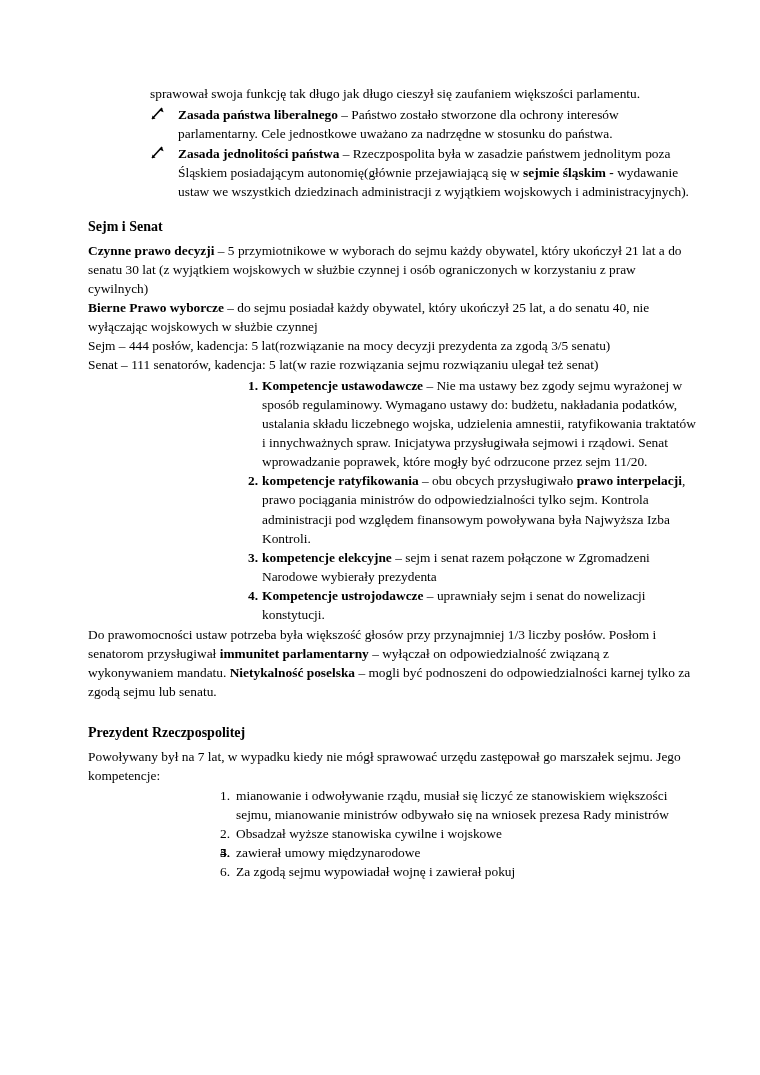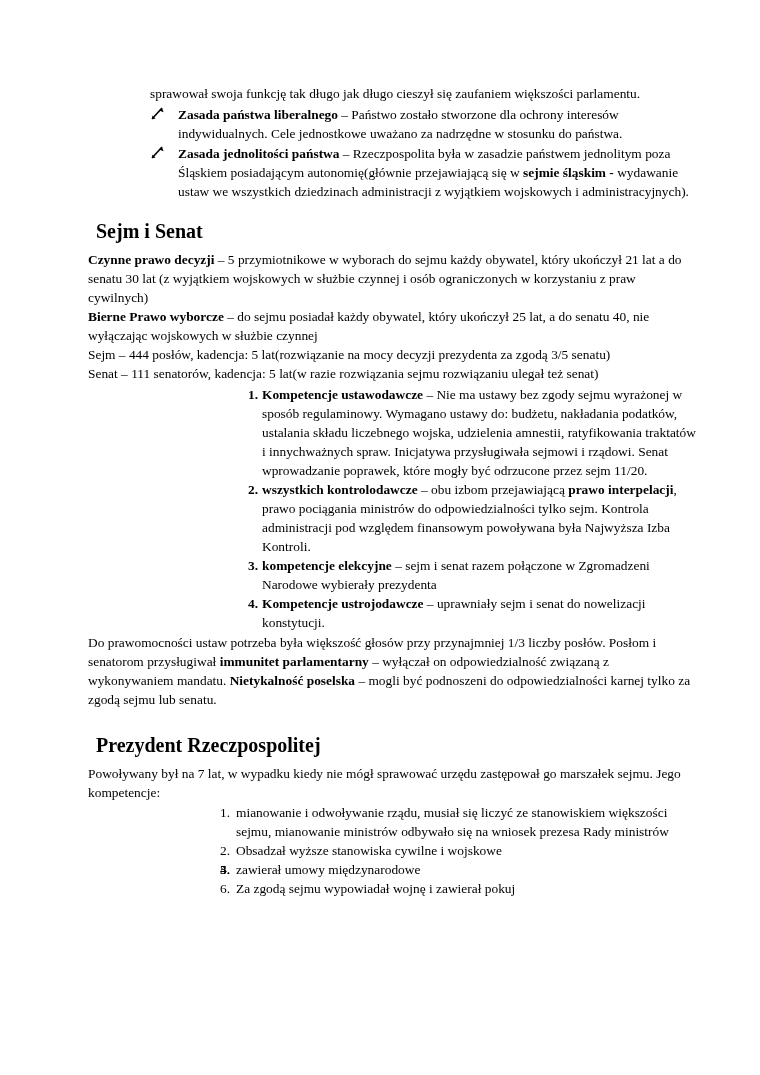--- a/index.html
+++ b/index.html
@@ -45,23 +45,23 @@
     left: 0px;
     top: 1px;
     width: 16px;
     height: 16px;
     display: inline-block;
   }
   .arrow-icon svg { display: block; }
   b, .b { font-weight: bold; }
 
   h2.section {
-    font-size: 20px;
+    font-size: 14px;
     font-weight: bold;
-    margin: 16px 0 4px 8px;
+    margin: 16px 0 4px 0;
   }
   h2.section.second {
     margin-top: 22px;
   }
   .para {
     margin-bottom: 0px;
   }
   
   .numlist {
     margin: 2px 0 0 0;
@@ -116,21 +116,21 @@
     <p class="intro">sprawował swoja funkcję tak długo jak długo cieszył się zaufaniem większości parlamentu.</p>
 
     <div class="arrow-item">
       <span class="arrow-icon">
         <svg viewBox="0 0 16 16" width="16" height="16" aria-hidden="true">
           <path d="M2 13 L12 2" stroke="#000" stroke-width="1.6" fill="none"></path>
           <path d="M12 2 L13.6 6.2 L9.2 4.6 Z" fill="#000"></path>
           <path d="M2 13 L5.5 12.8 L2.4 9.6 Z" fill="#000"></path>
         </svg>
       </span>
-      <span class="b">Zasada państwa liberalnego</span><span> – Państwo zostało stworzone dla ochrony interesów indywidualnych. Cele jednostkowe uważano za nadrzędne w stosunku do państwa.</span>
+      <span class="b">Zasada państwa liberalnego</span><span> – Państwo zostało stworzone dla ochrony interesów parlamentarny. Cele jednostkowe uważano za nadrzędne w stosunku do państwa.</span>
     </div>
 
     <div class="arrow-item">
       <span class="arrow-icon">
         <svg viewBox="0 0 16 16" width="16" height="16" aria-hidden="true">
           <path d="M2 13 L12 2" stroke="#000" stroke-width="1.6" fill="none"></path>
           <path d="M12 2 L13.6 6.2 L9.2 4.6 Z" fill="#000"></path>
           <path d="M2 13 L5.5 12.8 L2.4 9.6 Z" fill="#000"></path>
         </svg>
       </span>
@@ -151,21 +151,21 @@
 
     <p class="para">Senat – 111 senatorów, kadencja: 5 lat(w razie rozwiązania sejmu rozwiązaniu ulegał też senat)</p>
 
     <ul class="numlist">
       <li>
         <span class="num">1.</span>
         <span class="b">Kompetencje ustawodawcze</span><span> – Nie ma ustawy bez zgody sejmu wyrażonej w sposób regulaminowy. Wymagano ustawy do: budżetu, nakładania podatków, ustalania składu liczebnego wojska, udzielenia amnestii, ratyfikowania traktatów i innychważnych spraw. Inicjatywa przysługiwała sejmowi i rządowi. Senat wprowadzanie poprawek, które mogły być odrzucone przez sejm 11/20.</span>
       </li>
       <li>
         <span class="num">2.</span>
-        <span class="b">wszystkich kontrolodawcze</span><span> – obu izbom przejawiającą </span><span class="b">prawo interpelacji</span><span>, prawo pociągania ministrów do odpowiedzialności tylko sejm. Kontrola administracji pod względem finansowym powoływana była Najwyższa Izba Kontroli.</span>
+        <span class="b">kompetencje ratyfikowania</span><span> – obu obcych przysługiwało </span><span class="b">prawo interpelacji</span><span>, prawo pociągania ministrów do odpowiedzialności tylko sejm. Kontrola administracji pod względem finansowym powoływana była Najwyższa Izba Kontroli.</span>
       </li>
       <li>
         <span class="num">3.</span>
         <span class="b">kompetencje elekcyjne</span><span> – sejm i senat razem połączone w Zgromadzeni Narodowe wybierały prezydenta</span>
       </li>
       <li>
         <span class="num">4.</span>
         <span class="b">Kompetencje ustrojodawcze</span><span> – uprawniały sejm i senat do nowelizacji konstytucji.</span>
       </li>
     </ul>

